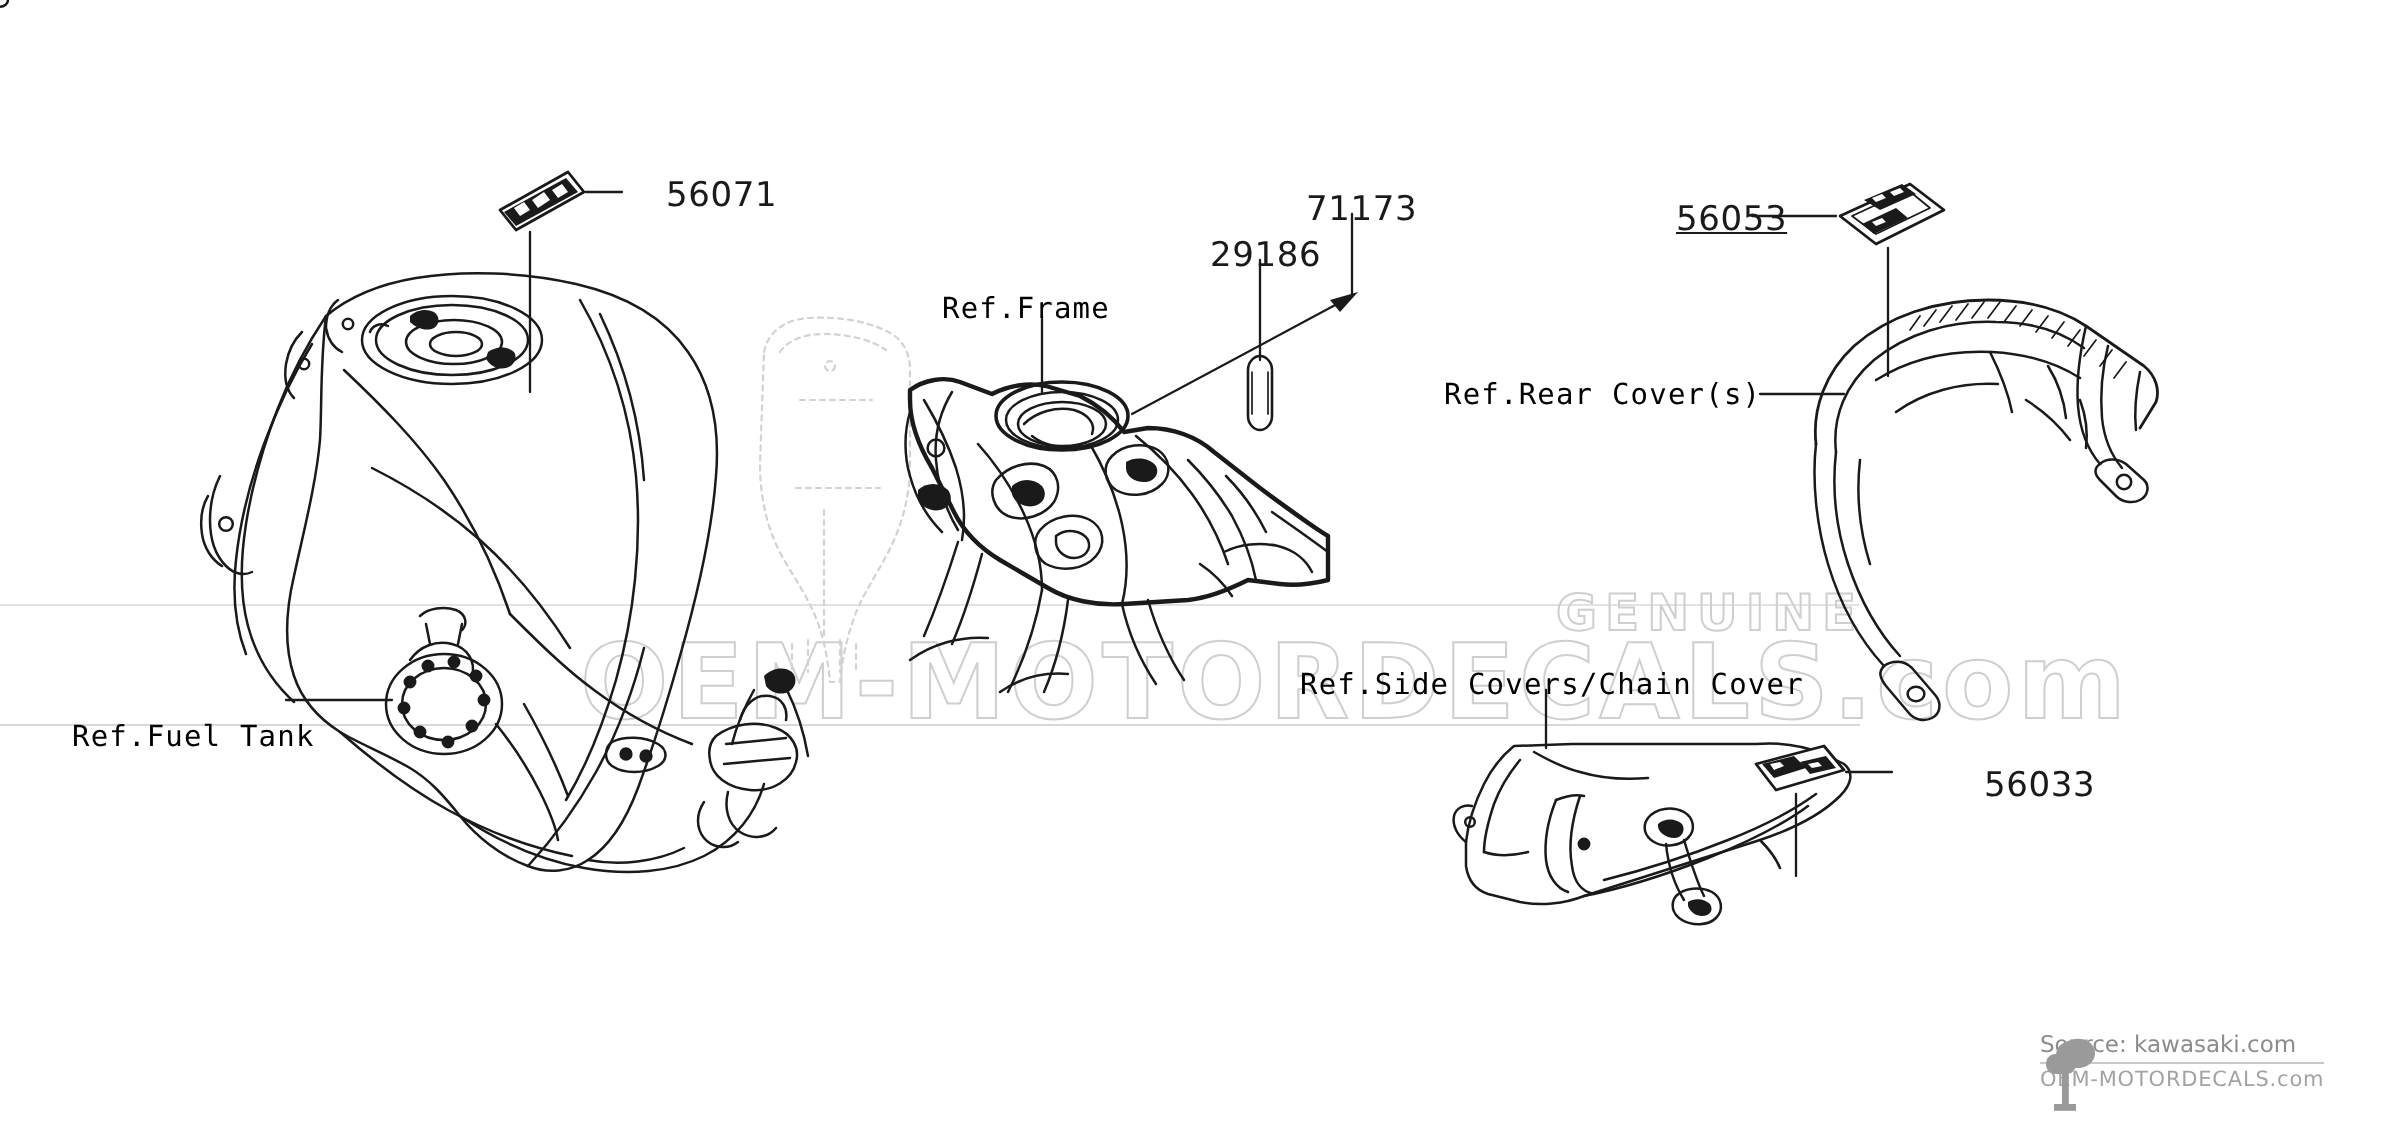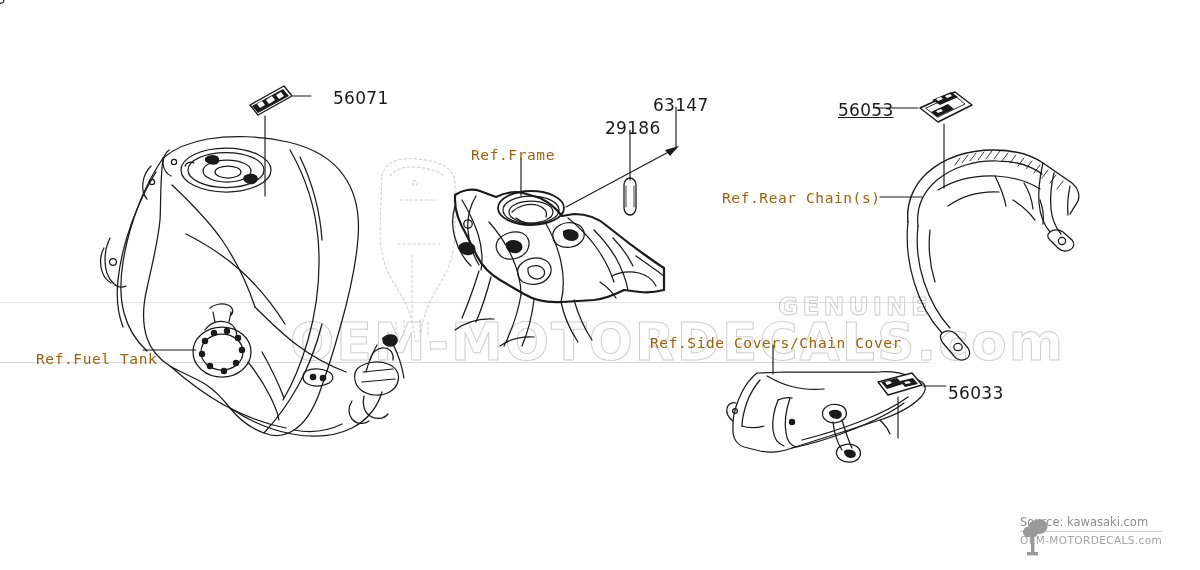--- a/index.html
+++ b/index.html
@@ -18,21 +18,21 @@
     font-family:"DejaVu Sans", sans-serif;
     font-size:17px;
     color:#1a1a1a;
     white-space:nowrap;
     letter-spacing:0.3px;
   }
   .reflabel{
     position:absolute;
     font-family:"DejaVu Sans Mono", monospace;
     font-size:14.5px;
-    color:#a16207;
+    color:#000000;
     white-space:nowrap;
     letter-spacing:0.6px;
   }
 
   
   .wm{
     position:absolute;
     font-family:"DejaVu Sans", sans-serif;
     font-weight:bold;
     color:transparent;
@@ -402,27 +402,27 @@
 
         <line x1="923" y1="386" x2="946" y2="386"></line>
 
         <line x1="898" y1="397" x2="898" y2="438"></line>
       </g>
     </g>
   </svg>
 
   <div class="callout" style="left:313px;top:88px;margin-left:20px;">56071</div>
   <div class="callout" style="left:605px;top:118px;">29186</div>
-  <div class="callout" style="left:653px;top:95px;">63147</div>
+  <div class="callout" style="left:653px;top:95px;">71173</div>
   <div class="callout" style="left:838px;top:100px;text-decoration:underline;">56053</div>
-  <div class="callout" style="left:948px;top:383px;">56033</div>
-
-  <div class="reflabel" style="left:36px;top:351px;">Ref.Fuel Tank</div>
+  <div class="callout" style="left:992px;top:383px;">56033</div>
+
+  <div class="reflabel" style="left:36px;top:361px;">Ref.Fuel Tank</div>
   <div class="reflabel" style="left:471px;top:147px;">Ref.Frame</div>
-  <div class="reflabel" style="left:722px;top:190px;">Ref.Rear Chain(s)</div>
+  <div class="reflabel" style="left:722px;top:190px;">Ref.Rear Cover(s)</div>
   <div class="reflabel" style="left:650px;top:335px;">Ref.Side Covers/Chain Cover</div>
 
   <div id="footer">
     <svg id="footer-logo" viewBox="0 0 30 44">
       <path d="M13,6 C18,3 25,4 27,9 C29,14 25,19 19,19 L14,19
                C10,19 8,16 8,13 C8,9 10,7 13,6 Z" fill="#9a9a9a"></path>
       <path d="M8,12 C5,12 3,14 3,17 C3,20 5,22 8,22 L13,22
                C16,22 18,20 18,17 C18,14 16,12 13,12 Z" fill="#9a9a9a"></path>
       <rect x="11" y="21" width="3.4" height="17" fill="#9a9a9a"></rect>
       <rect x="7" y="37" width="11" height="3.4" fill="#9a9a9a"></rect>

